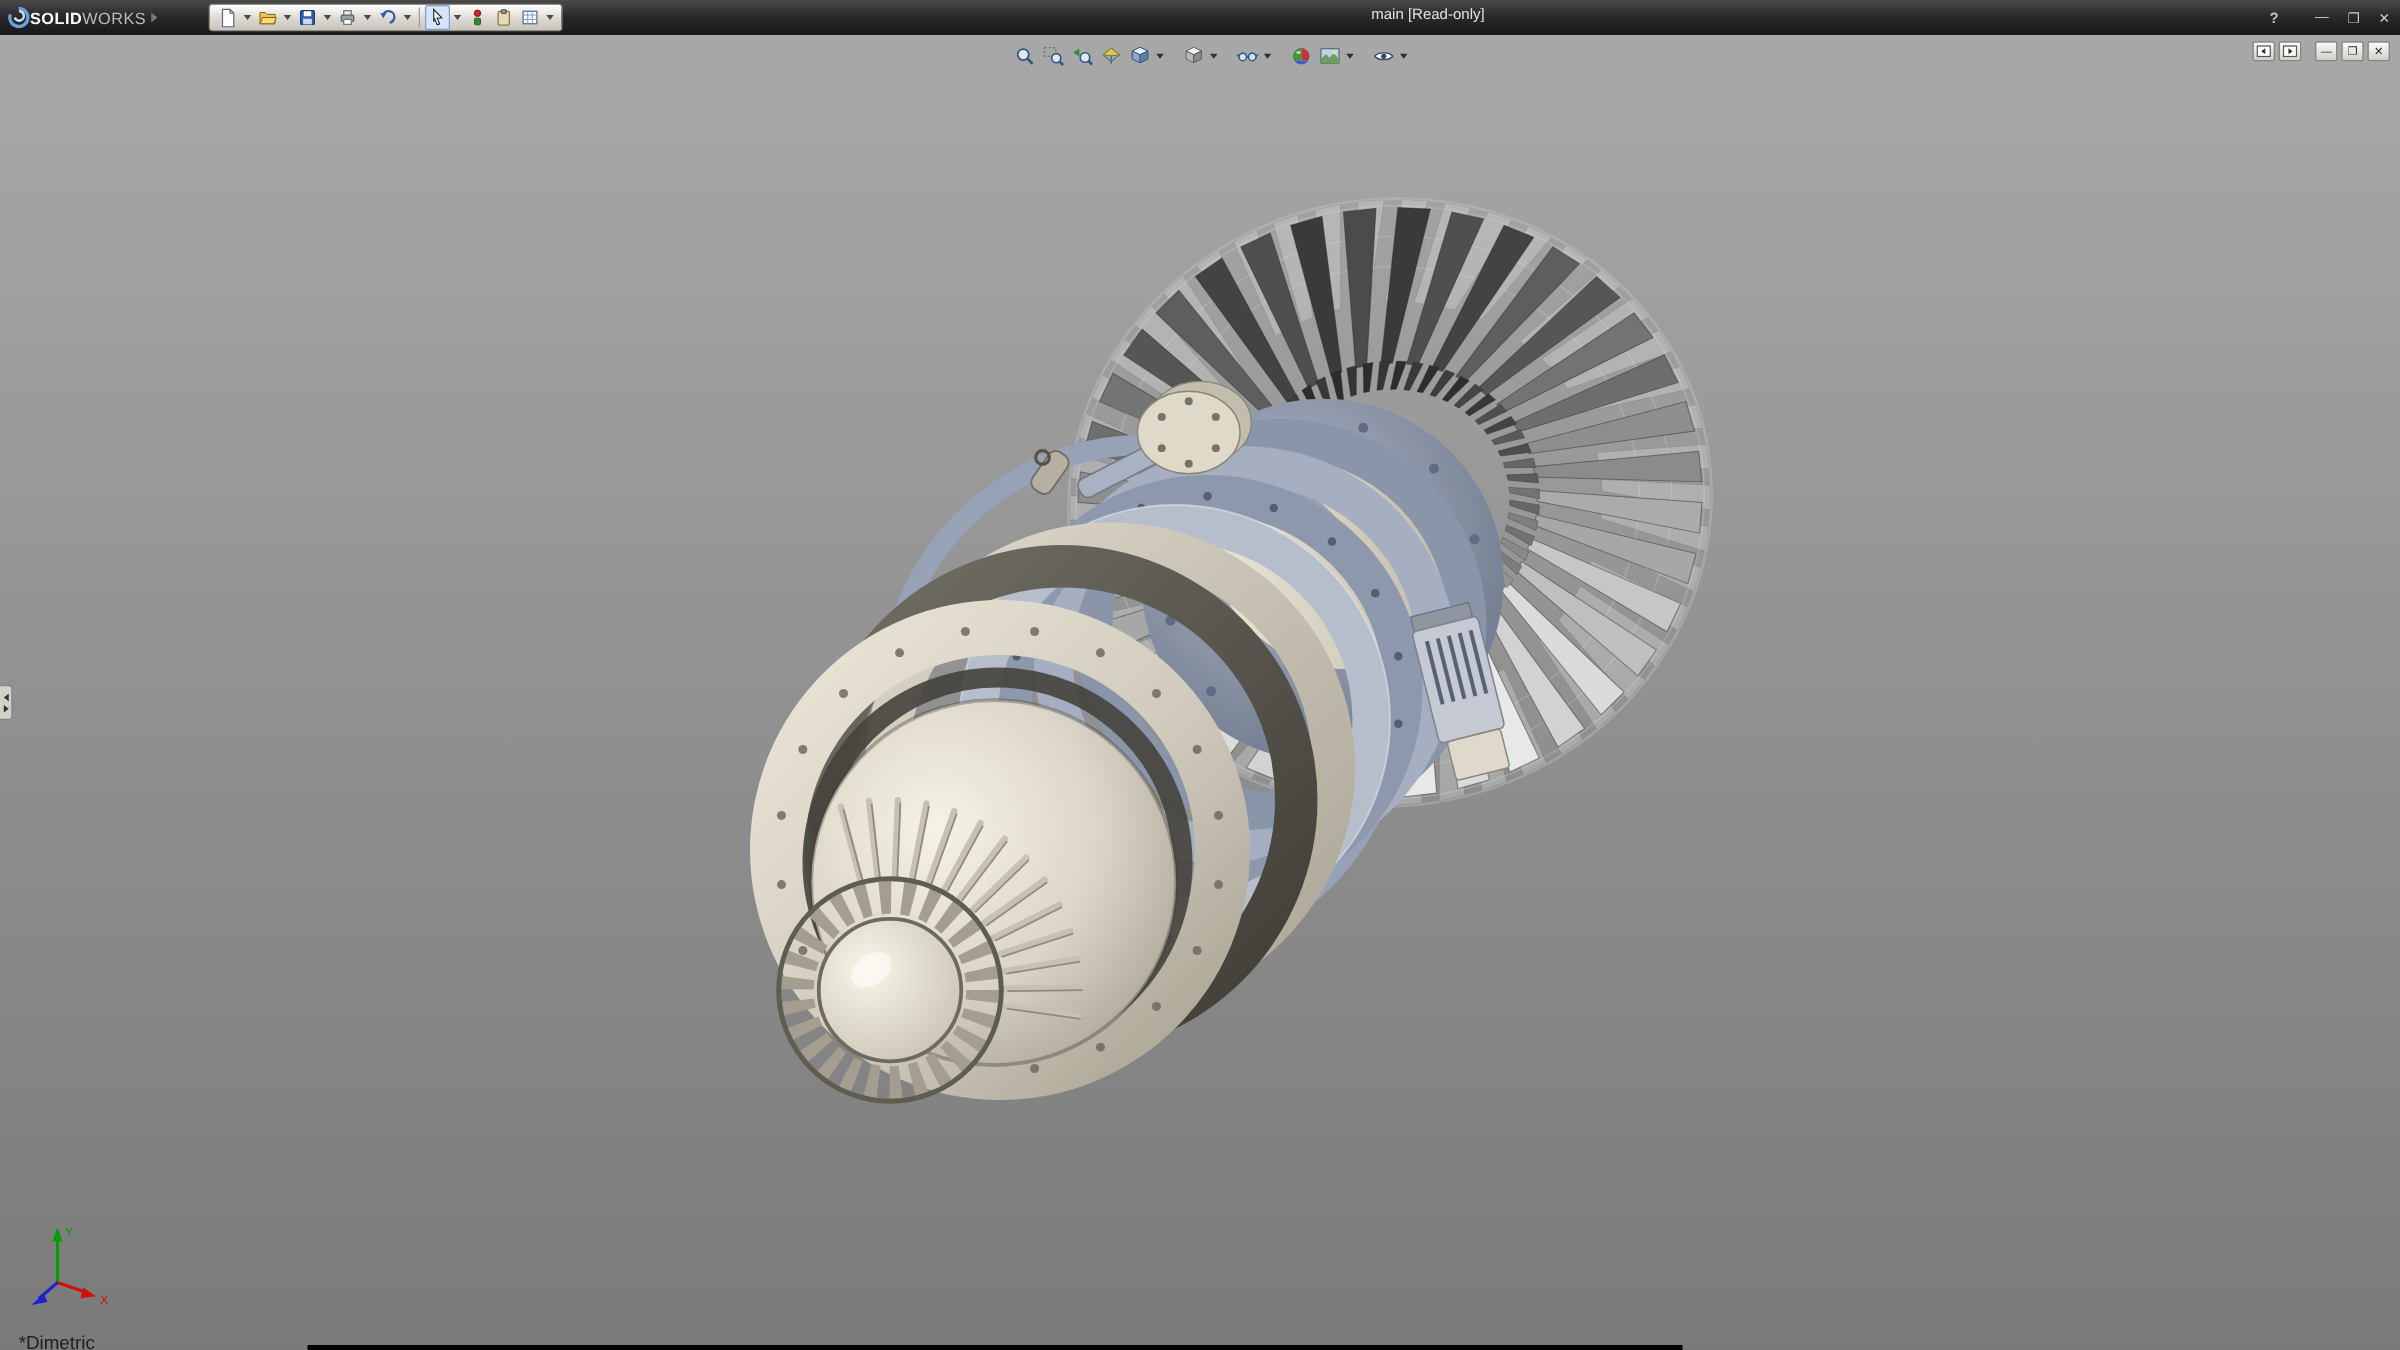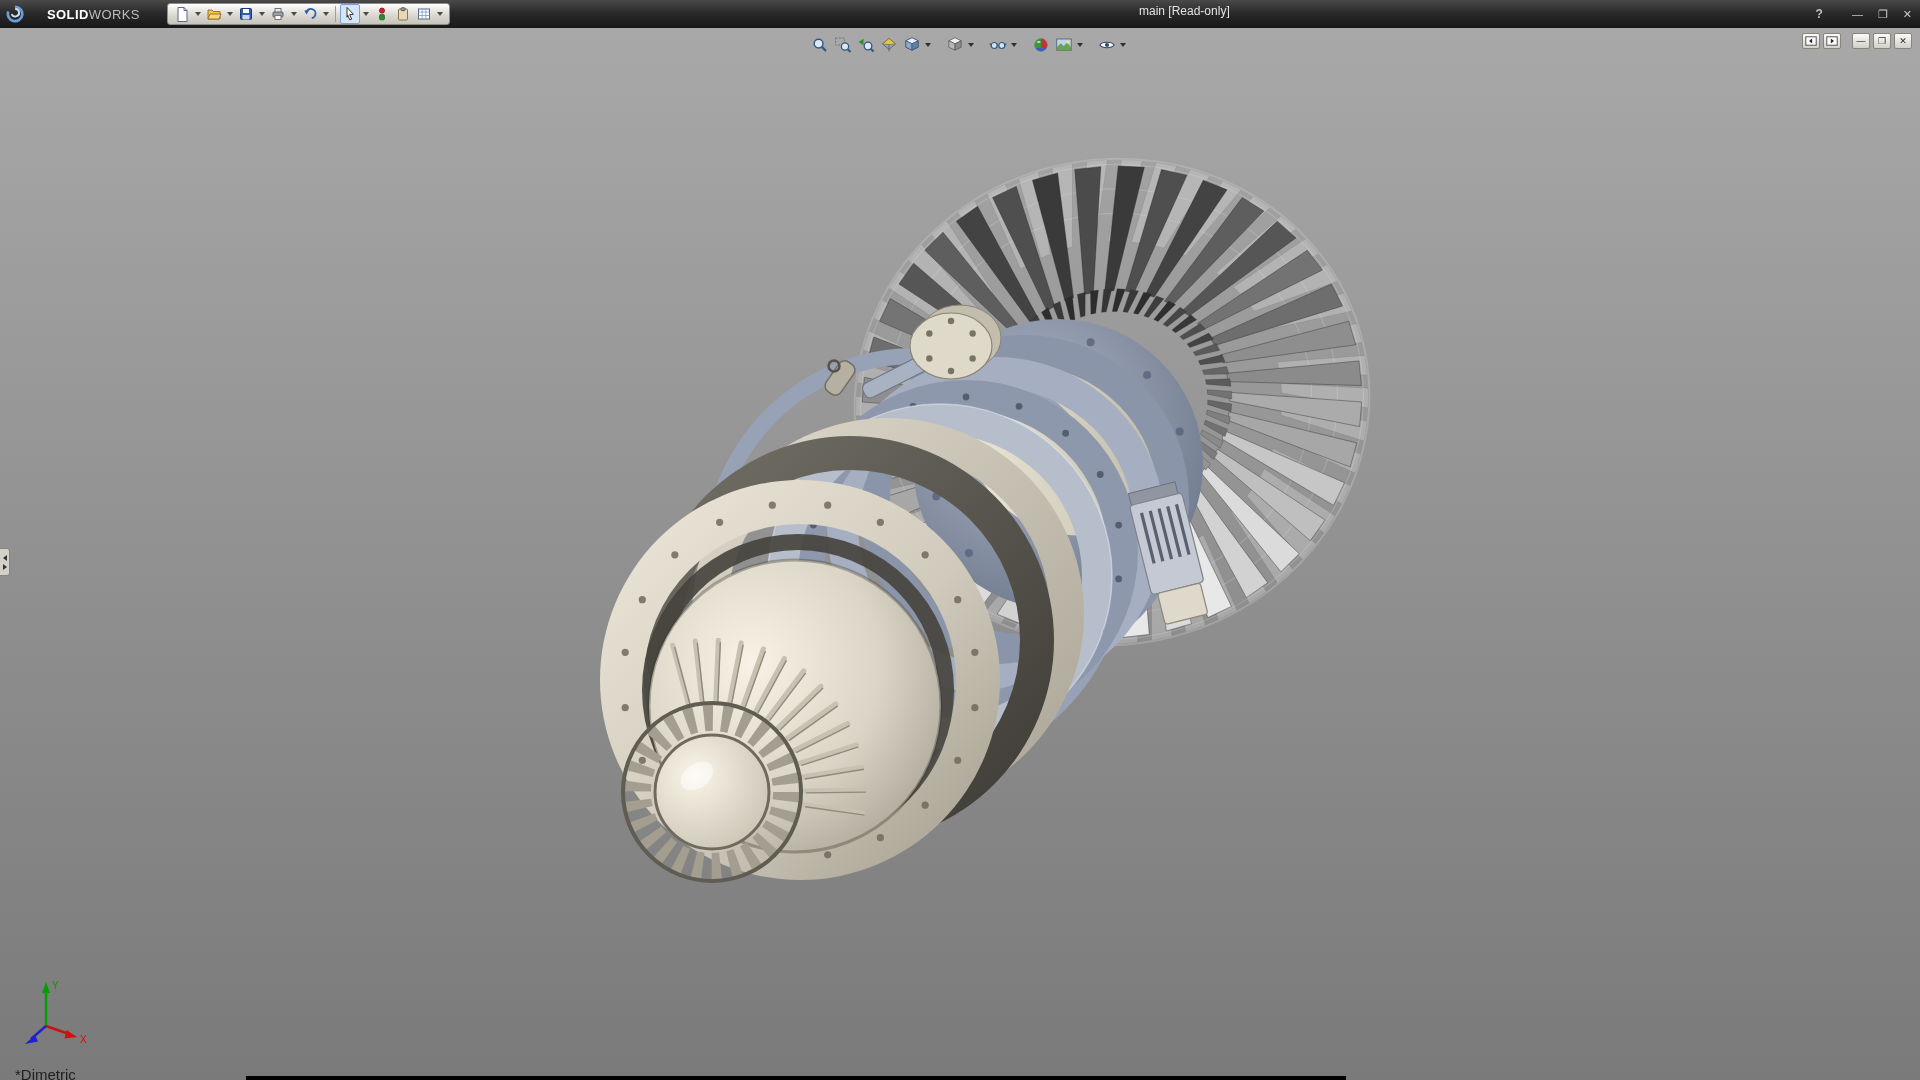--- a/index.html
+++ b/index.html
@@ -3,41 +3,41 @@
 <meta charset="utf-8">
 <style>
   * { margin:0; padding:0; box-sizing:border-box; }
   html,body { width:1920px; height:1080px; overflow:hidden; background:#000;
               font-family:"Liberation Sans", sans-serif; }
 
   
   .titlebar { position:absolute; top:0; left:0; width:1920px; height:28px;
               background:linear-gradient(#4a4a4a, #2a2a2a 45%, #181818);
               color:#ddd; z-index:50; }
-  .logo { position:absolute; left:6px; top:0; height:28px; display:flex; align-items:center; gap:23px; }
+  .logo { position:absolute; left:6px; top:0; height:28px; display:flex; align-items:center; gap:0; }
   .logo-mark { width:18px; height:18px; }
   .logo-text { font-size:13px; letter-spacing:.4px; color:#fff; }
   .logo-text .bold { font-weight:bold; color:#ffffff; }
   .logo-text .light { font-weight:normal; color:#bcbcbc; }
   .logo-chev { width:0; height:0; border-top:4px solid transparent; border-bottom:4px solid transparent;
                border-left:5px solid #777; margin-left:4px; }
 
   .tb-panel { position:absolute; left:167px; top:3px; height:22px; display:flex; align-items:center;
               background:linear-gradient(#ffffff, #dcd9d2 55%, #c7c4bc);
               border:1px solid #8f8d86; border-radius:3px; padding:0 4px; gap:1px; }
   .tbtn { width:20px; height:20px; display:flex; align-items:center; justify-content:center;
           border:1px solid transparent; border-radius:2px; }
   .tbtn svg { width:16px; height:16px; }
   .tbtn.active { background:#d7e5f9; border-color:#7aa0d4; }
   .caret { width:0; height:0; border-left:3px solid transparent; border-right:3px solid transparent;
            border-top:4px solid #4a4a4a; margin:0 2px; }
   .tb-sep { width:1px; height:16px; background:#a19e96; margin:0 3px; }
 
   .doc-title { position:absolute; left:1097px; top:0; height:21px; display:flex; align-items:center;
-               font-size:12px; color:#e3e3e3;margin-left:42px; }
+               font-size:12px; color:#e3e3e3; }
   .win-controls { position:absolute; right:8px; top:0; height:28px; display:flex; align-items:center; gap:15px;
                   font-size:12px; color:#c9c9c9; }
   .win-controls .help { margin-right:14px; font-weight:bold; color:#c0c0c0; }
   .win-controls .wc { font-size:11px; }
 
   
   .viewport { position:absolute; top:28px; left:0; width:1920px; height:1052px;
               background:linear-gradient(180deg, #a8a8a8 0%, #989898 35%, #8a8a8a 65%, #7a7a7a 100%);
               overflow:hidden; }
   #engine { position:absolute; top:0; left:0; }

